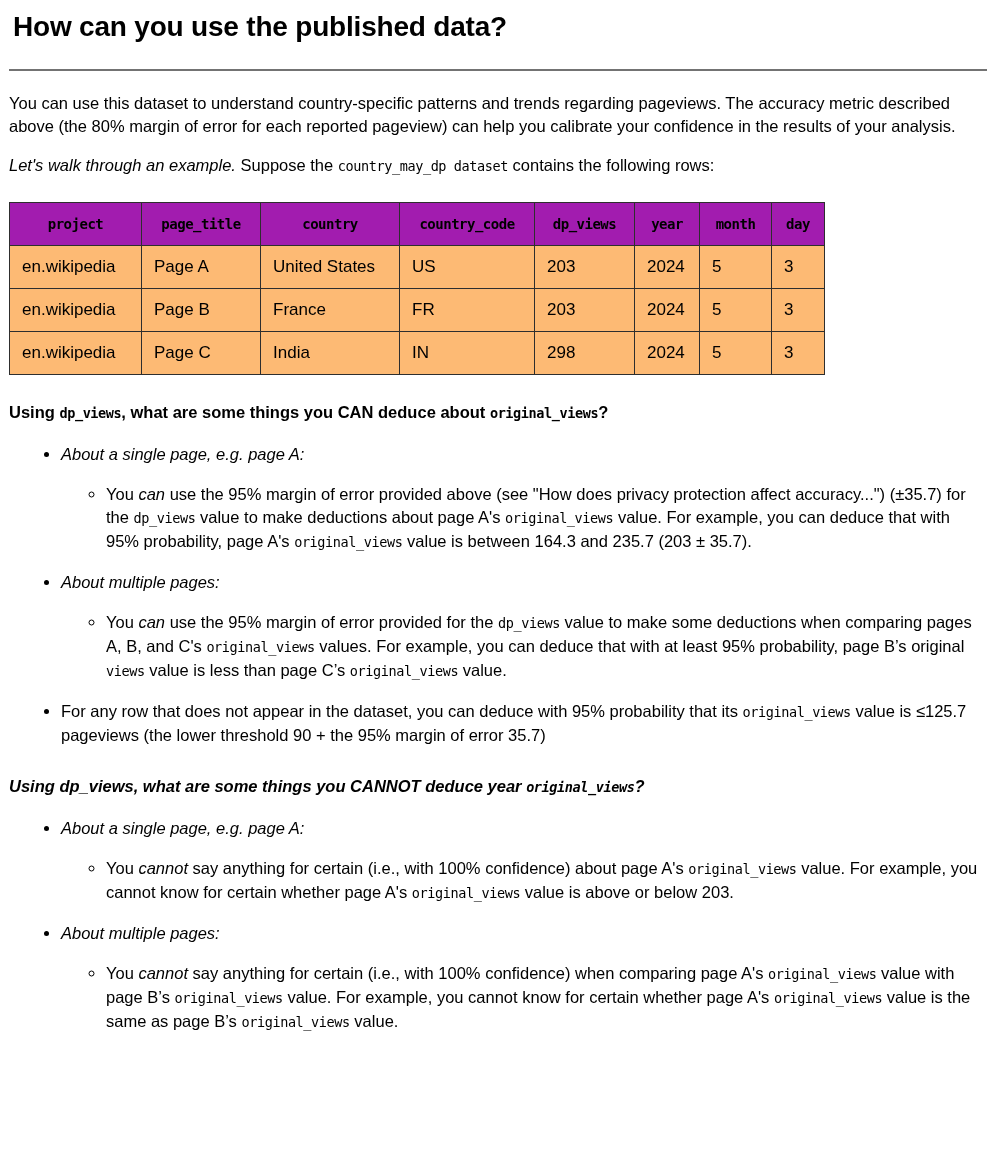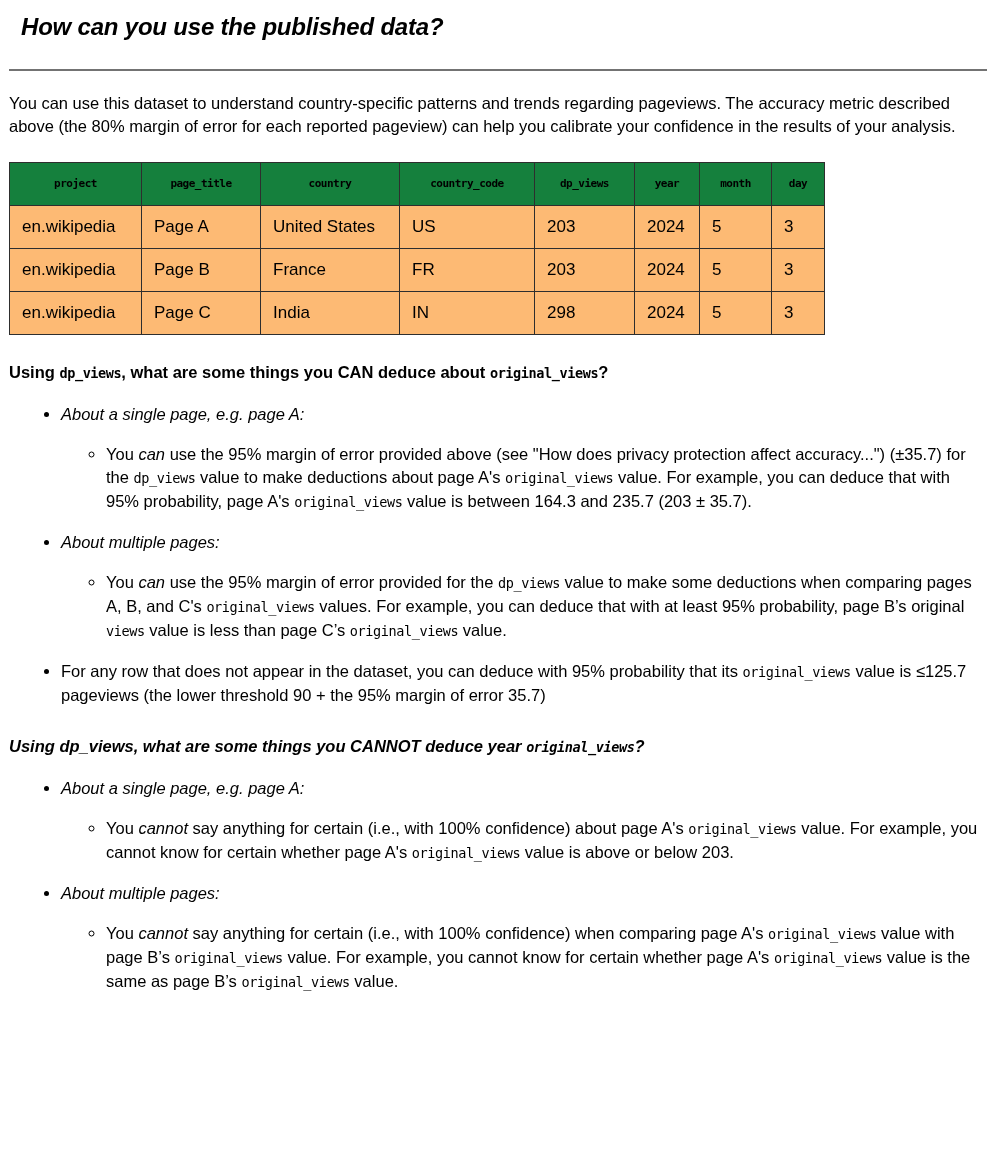--- a/index.html
+++ b/index.html
@@ -6,26 +6,25 @@
   body {
     width: 996px;
     font-family: "Liberation Sans", sans-serif;
     font-size: 16.5px;
     line-height: 23px;
     color: #000000;
   }
   main { padding: 2px 9px 10px 9px; }
 
   h1.page-title {
-    font-size: 24px;
+    font-size: 28px;
     line-height: 34px;
     font-weight: 700;
-    margin: 8px 0 25px 12px;
+    margin: 8px 0 25px 4px;
     letter-spacing: -0.2px;
-    font-style: italic;
   }
   hr.divider {
     border: none;
     border-top: 2px solid #737373;
     margin: 0 0 21px 0;
   }
   p { margin: 16px 0; }
   p.strong-line { margin: 26px 0 0 0; font-weight: 700; }
   p.strong-italic-line { margin: 28px 0 16px 0; font-weight: 700; font-style: italic; }
 
@@ -48,23 +47,23 @@
     table-layout: fixed;
     margin: 24px 0 22px 0;
   }
   table.dataset-table th, table.dataset-table td {
     border: 1.5px solid #2e2e2e;
     padding: 9px 12px;
     line-height: 24px;
     overflow: hidden;
   }
   table.dataset-table th {
-    background: #15803d;
+    background: #a21caf;
     font-family: "DejaVu Sans Mono", monospace;
-    font-size: 11px;
+    font-size: 14px;
     font-weight: 700;
     letter-spacing: -0.5px;
     text-align: center;
   }
   table.dataset-table td {
     background: #fdba74;
     font-size: 17px;
     text-align: left;
   }
   table.dataset-table th:nth-child(1) { width: 107px; }
@@ -90,20 +89,21 @@
   }
   ul.sub-list > li { margin: 17px 0; }
 </style>
 </head>
 <body>
 
 <main>
     <h1 class="page-title"><span class="r-t">How can you use the published data?</span></h1>
     <hr class="divider">
     <p><span class="r-t">You can use this dataset to understand country-specific patterns and trends regarding pageviews. The accuracy metric described above (the 80% margin of error for each reported pageview) can help you calibrate your confidence in the results of your analysis.</span></p>
+    <p><span class="r-i">Let's walk through an example.</span><span class="r-t"> Suppose the </span><span class="r-c">country_may_dp dataset</span><span class="r-t"> contains the following rows:</span></p>
     <table class="dataset-table">
       <thead>
         <tr>
           <th>project</th>
           <th>page_title</th>
           <th>country</th>
           <th>country_code</th>
           <th>dp_views</th>
           <th>year</th>
           <th>month</th>

